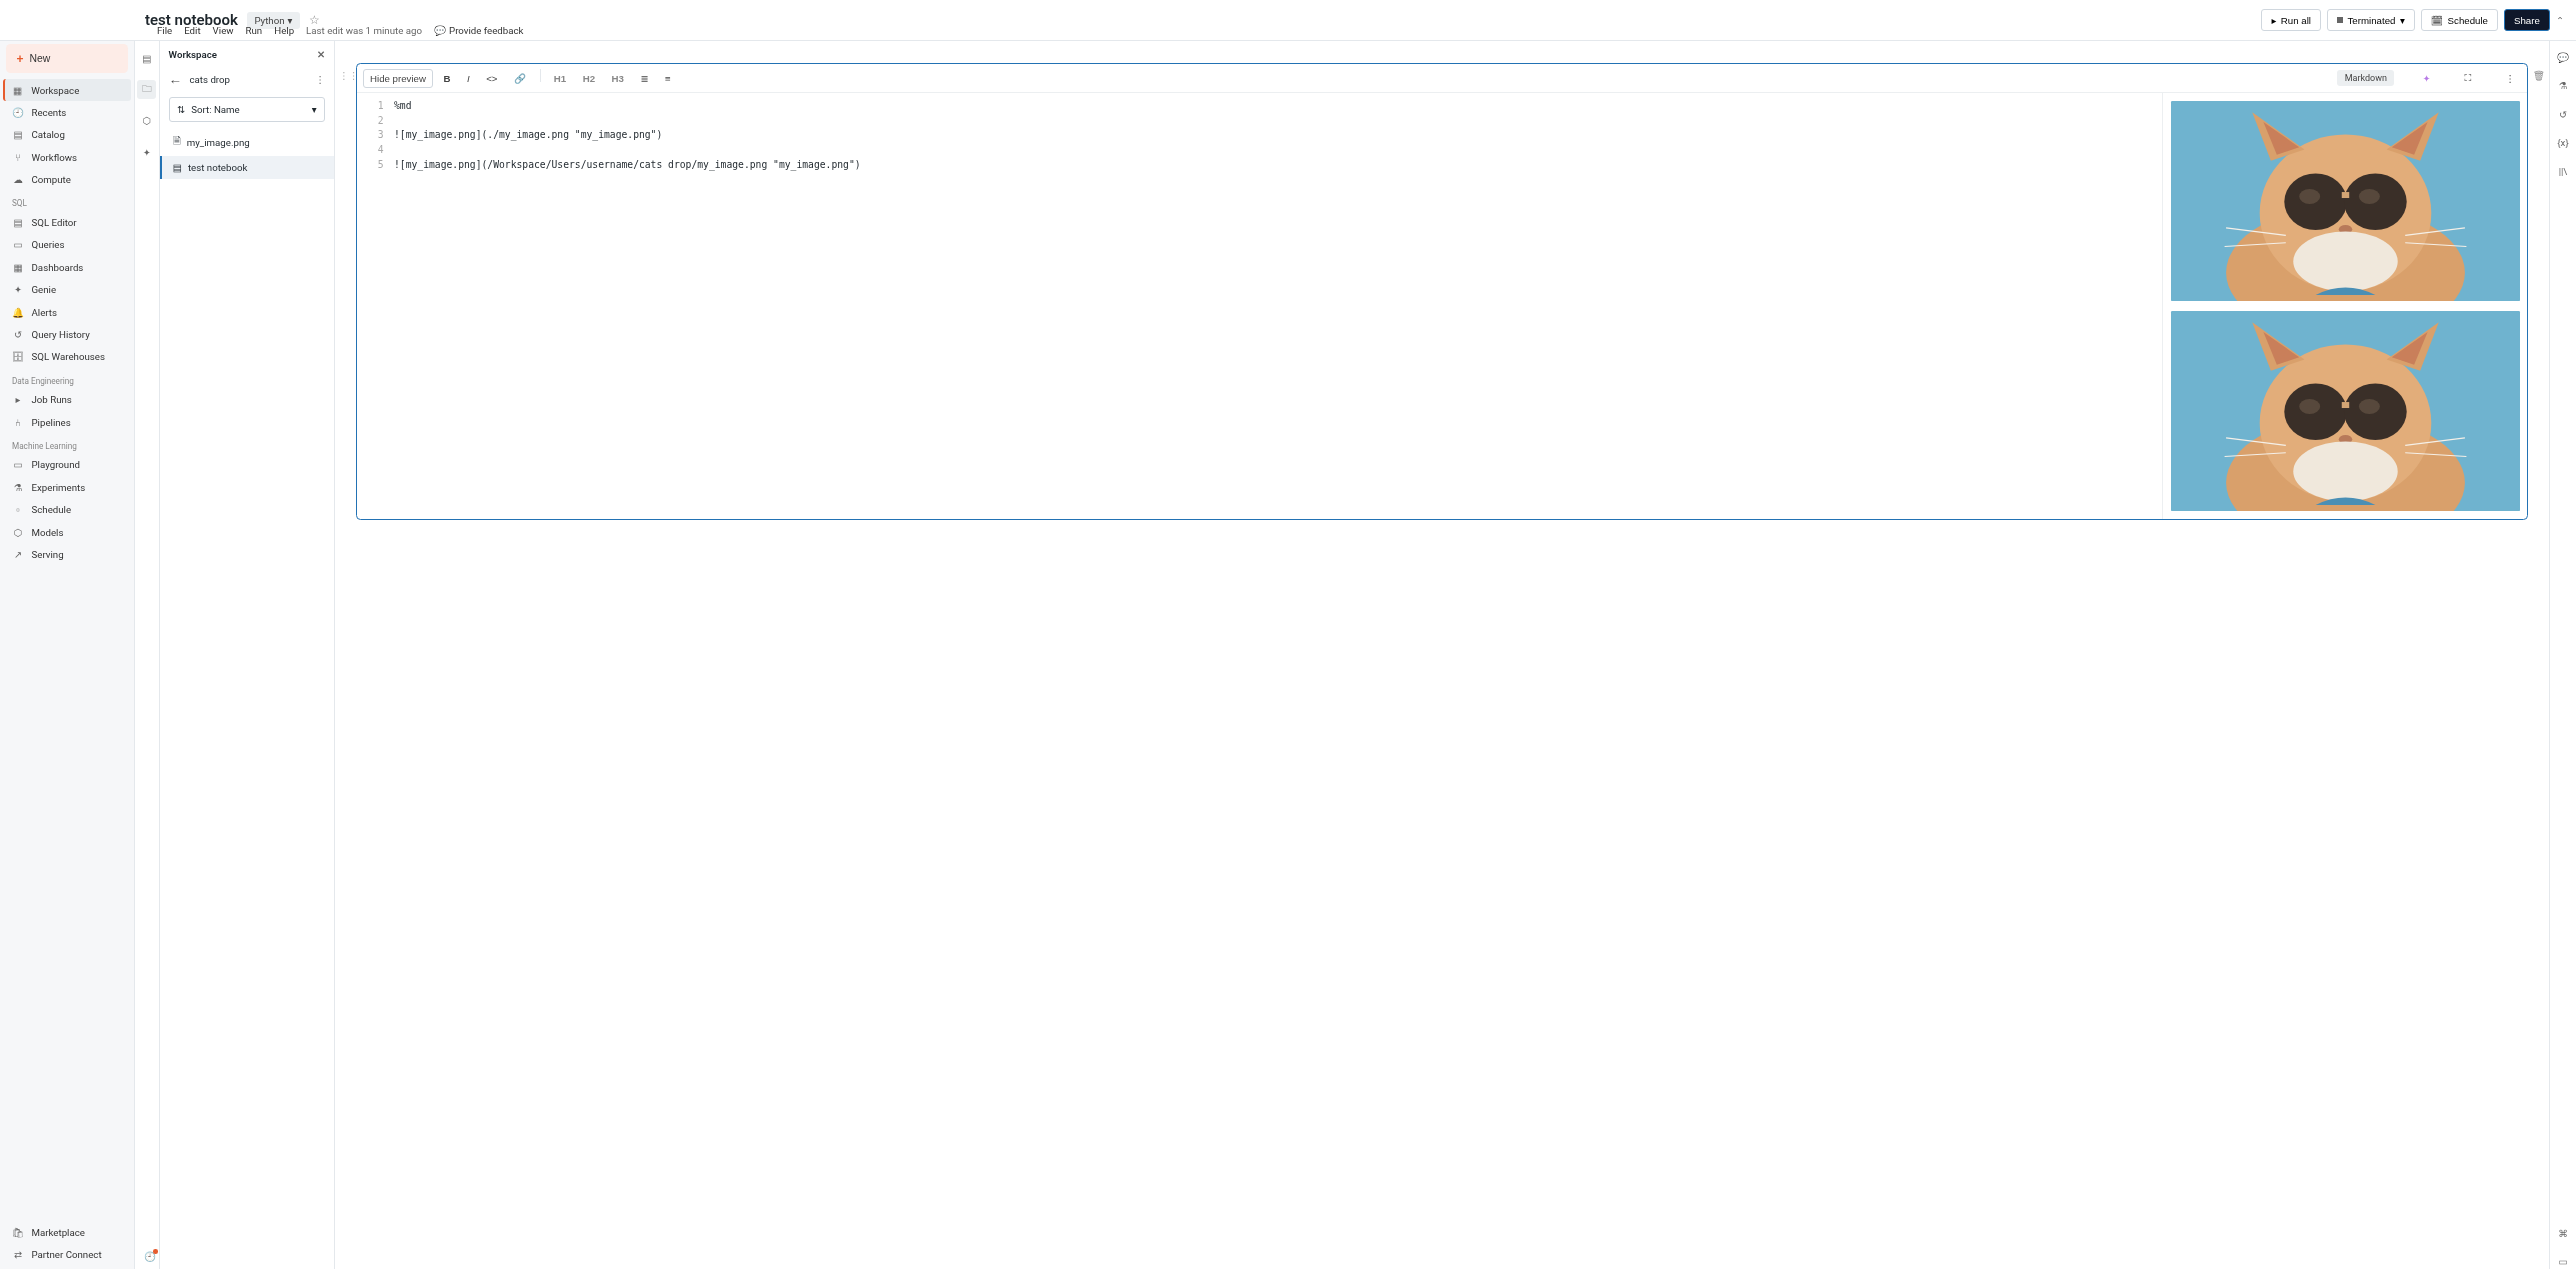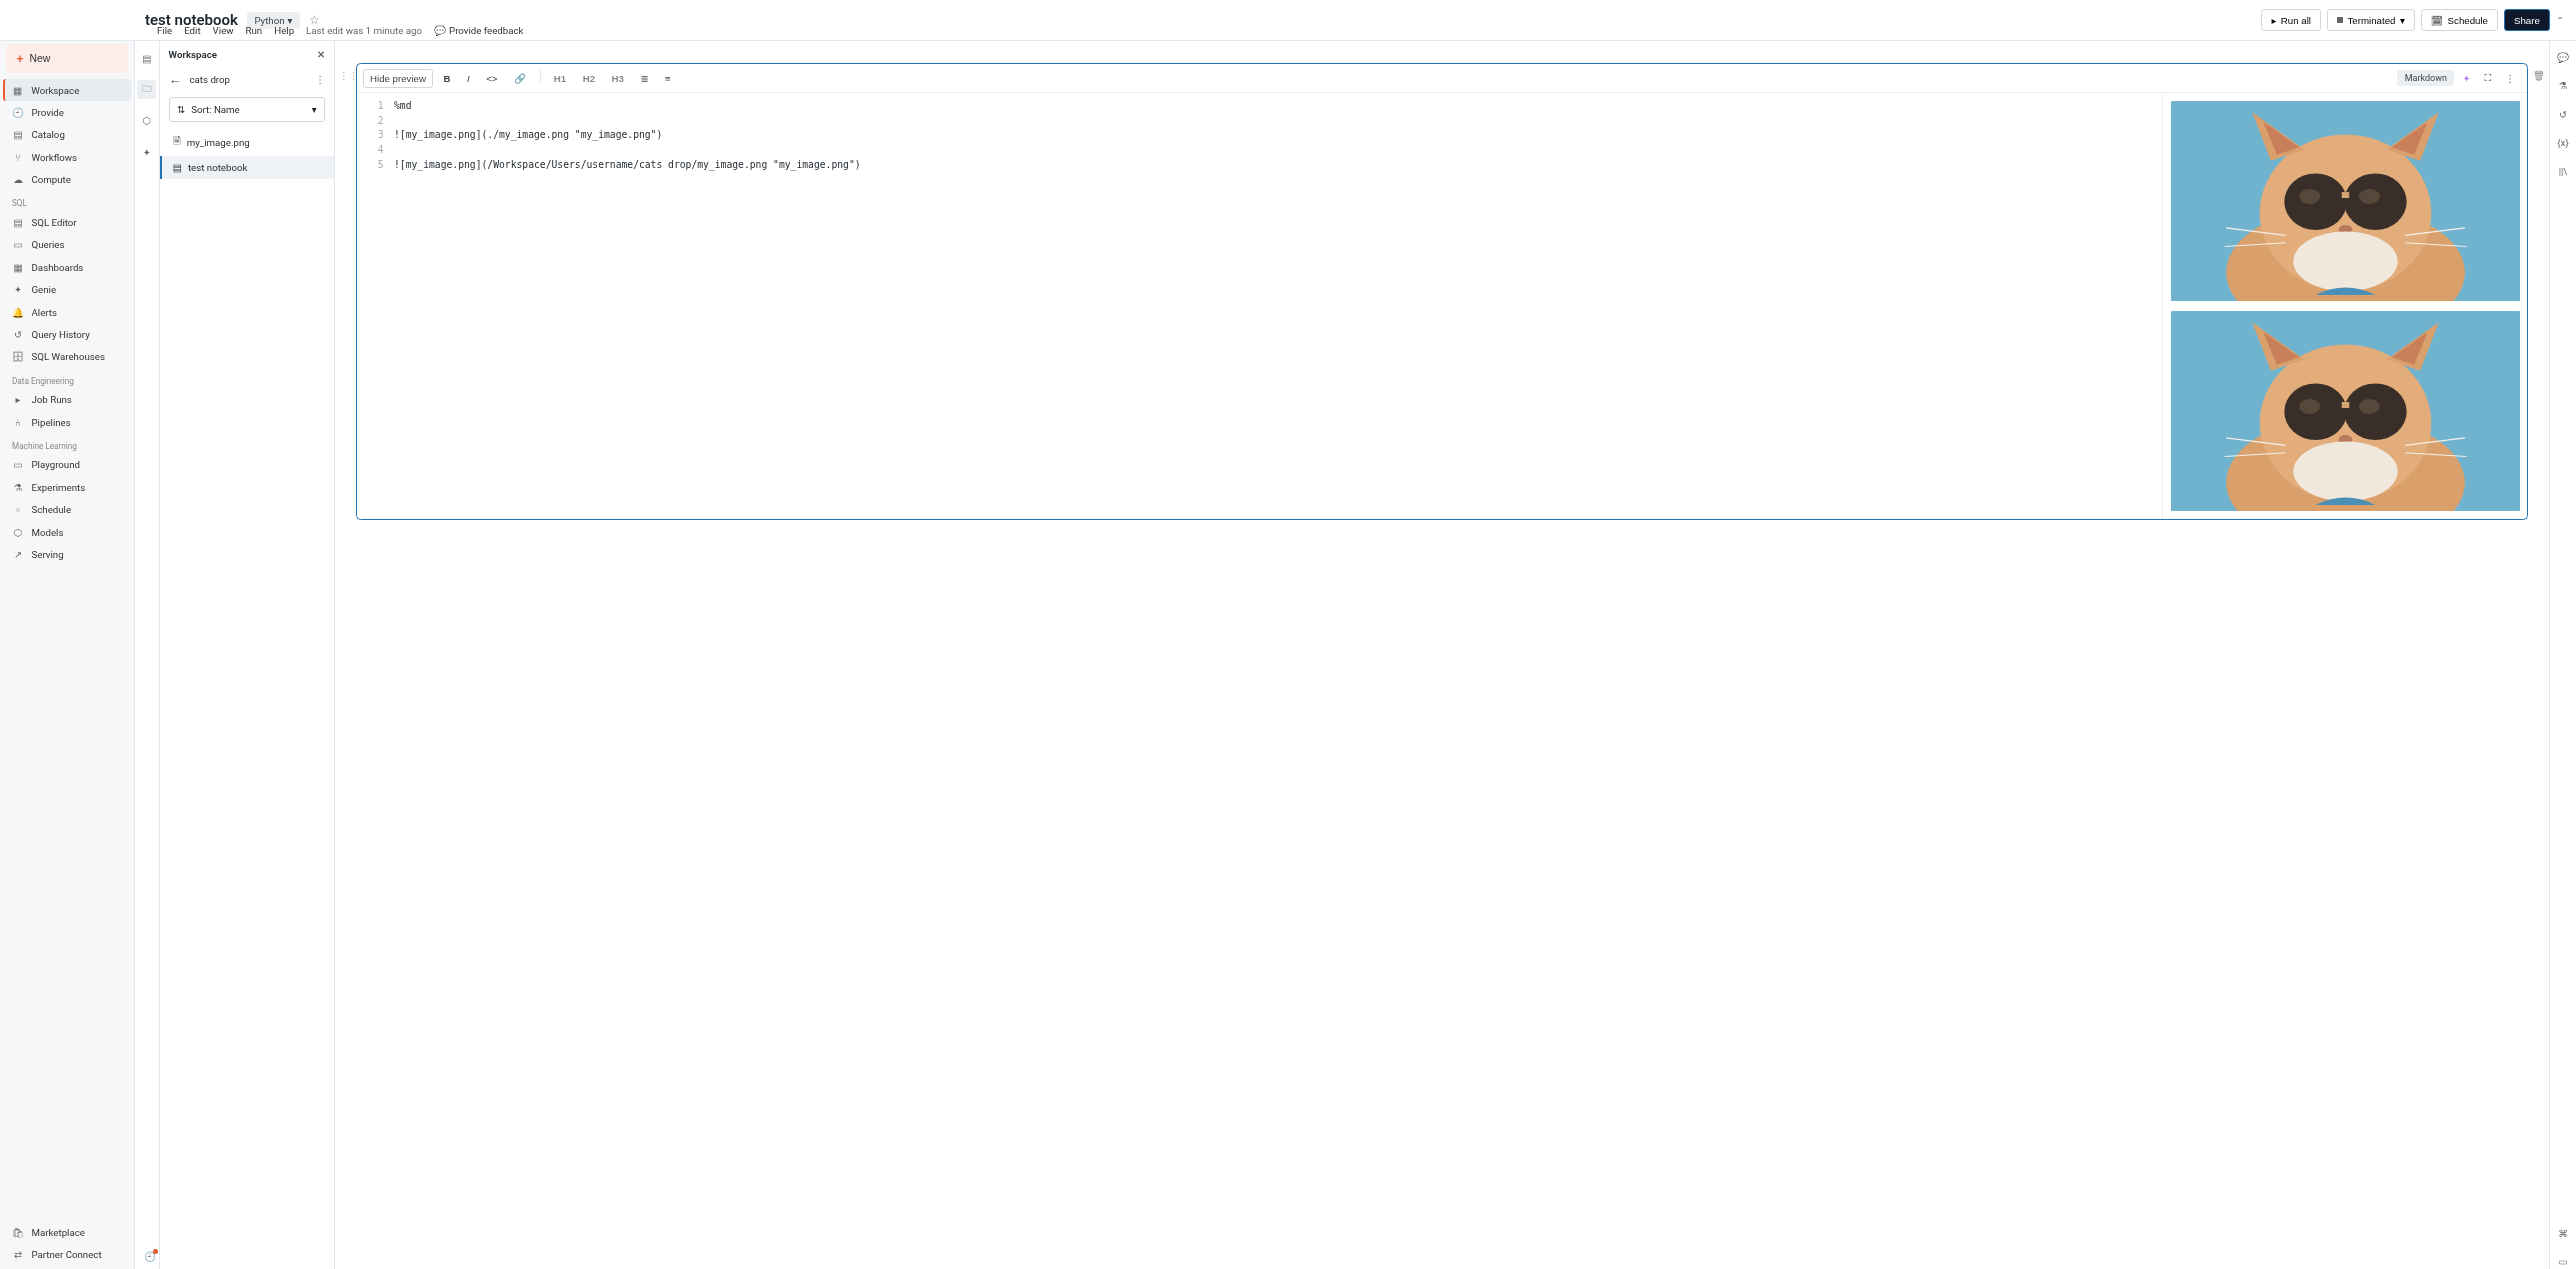--- a/index.html
+++ b/index.html
@@ -49,21 +49,21 @@
 .ws-file.selected { background: #eef2f6; border-left: 2.2px solid #2272b4; padding-left: 11.2px; }
 
 
 .nbwrap { flex: 1; display: flex; flex-direction: column; overflow: hidden; position: relative; }
 .nb-scroll { flex: 1; overflow: auto; padding: 22.4px 15px 15px 15px; }
 .cell { border: 0.7px solid #2272b4; border-radius: 4.5px; background: #fff; margin: 0 6px; position: relative; }
 .cell-toolbar { display: flex; padding: 4.5px 6px; gap: 4.5px; border-bottom: 0.7px solid #eceff1; }
 .tool-btn { border: none; background: transparent; padding: 3px 6px; cursor: pointer; border-radius: 3px; color: #444; font-size: 9.7px; }
 .tool-btn.bordered { border: 0.7px solid #d0d7de; background: #fff; }
 .tool-sep { width: 0.7px; height: 13.4px; background: #e4e8ec; margin: 0 3px; }
-.cell-right-tools { margin-left: auto; display: flex; align-items: center; gap: 2px; }
+.cell-right-tools { margin-left: auto; display: flex; align-items: center; gap: 22px; }
 .badge { background: #eceff1; border-radius: 3px; padding: 3px 7.5px; font-size: 9px; color: #444; }
 .heading-btn { font-weight: 600; color: #888; }
 
 .cell-body { display: flex; }
 .editor { flex: 1; padding: 6px 0 6px 0; font-family: "SF Mono", Menlo, Consolas, monospace; font-size: 9.7px; line-height: 1.5; }
 .editor-line { display: flex; }
 .gutter { width: 37px; text-align: right; padding-right: 10.4px; color: #aaa; user-select: none; }
 .code { flex: 1; white-space: pre-wrap; word-break: break-all; padding-right: 7.5px; }
 .preview { width: 365px; border-left: 0.7px solid #eceff1; padding: 7.5px; display: flex; flex-direction: column; gap: 10.4px; }
 .preview-img { width: 100%; height: 200px; background: #6fb3cf; border-radius: 1.5px; position: relative; overflow: hidden; }
@@ -136,21 +136,21 @@
           <span class="plus">+</span>
           <span>New</span>
         </button>
       <div id="nav-main">
           <div class="nav-item active">
             <span class="nav-icon">▦</span>
             <span>Workspace</span>
           </div>
           <div class="nav-item">
             <span class="nav-icon">🕘</span>
-            <span>Provide</span>
+            <span>Recents</span>
           </div>
           <div class="nav-item">
             <span class="nav-icon">▤</span>
             <span>Catalog</span>
           </div>
           <div class="nav-item">
             <span class="nav-icon">⑂</span>
             <span>Workflows</span>
           </div>
           <div class="nav-item">

